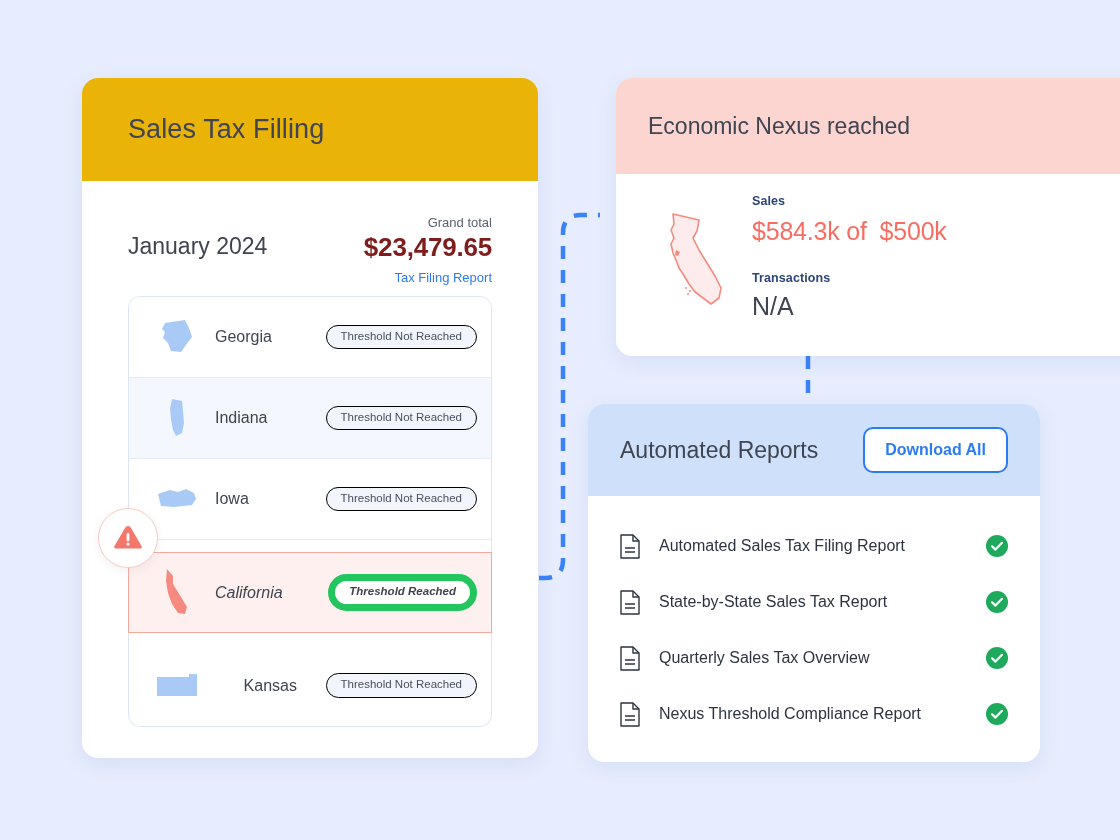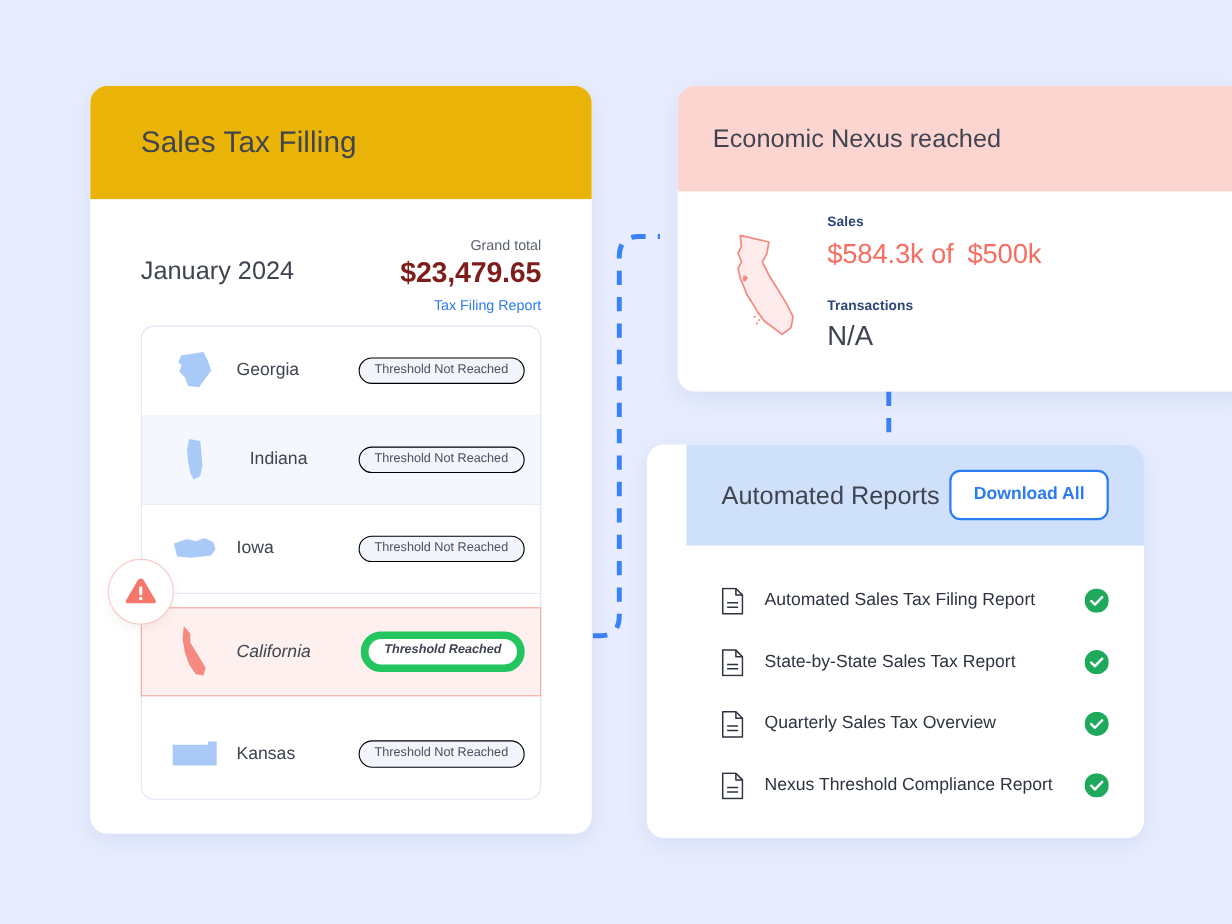--- a/index.html
+++ b/index.html
@@ -121,23 +121,23 @@
   .state-row {
     position: relative;
     height: 81px;
     display: flex;
     align-items: center;
     padding: 0 14px 0 26px;
     border-bottom: 1px solid #e4ebf7;
     background: #ffffff;
   }
   .state-row:first-child { border-top-left-radius: 12px; border-top-right-radius: 12px; }
-  .state-row:last-child  { border-bottom: none; border-bottom-left-radius: 12px; border-bottom-right-radius: 12px; }
-
-  .state-row.tinted { background: #f4f8fe; gap: 12px; }
+  .state-row:last-child  { border-bottom: none; border-bottom-left-radius: 12px; border-bottom-right-radius: 12px; text-align: center; }
+
+  .state-row.tinted { background: #f4f8fe; }
 
   .state-row.alert {
     background: #fdf0ee;
     border: 1.5px solid #f5a99e;
     margin: 12px -1px;
     width: calc(100% + 2px);
     z-index: 3;
     font-style: italic;
   }
 
@@ -258,21 +258,20 @@
     font-weight: 400;
   }
 
   
   #card-reports {
     left: 588px;
     top: 404px;
     width: 452px;
     height: 358px;
     background: #ffffff;
-    padding-left: 36px;
   }
 
   #card-reports .card-head {
     height: 92px;
     background: #cfe0fb;
     display: flex;
     align-items: center;
     padding: 0 32px;
   }
 

